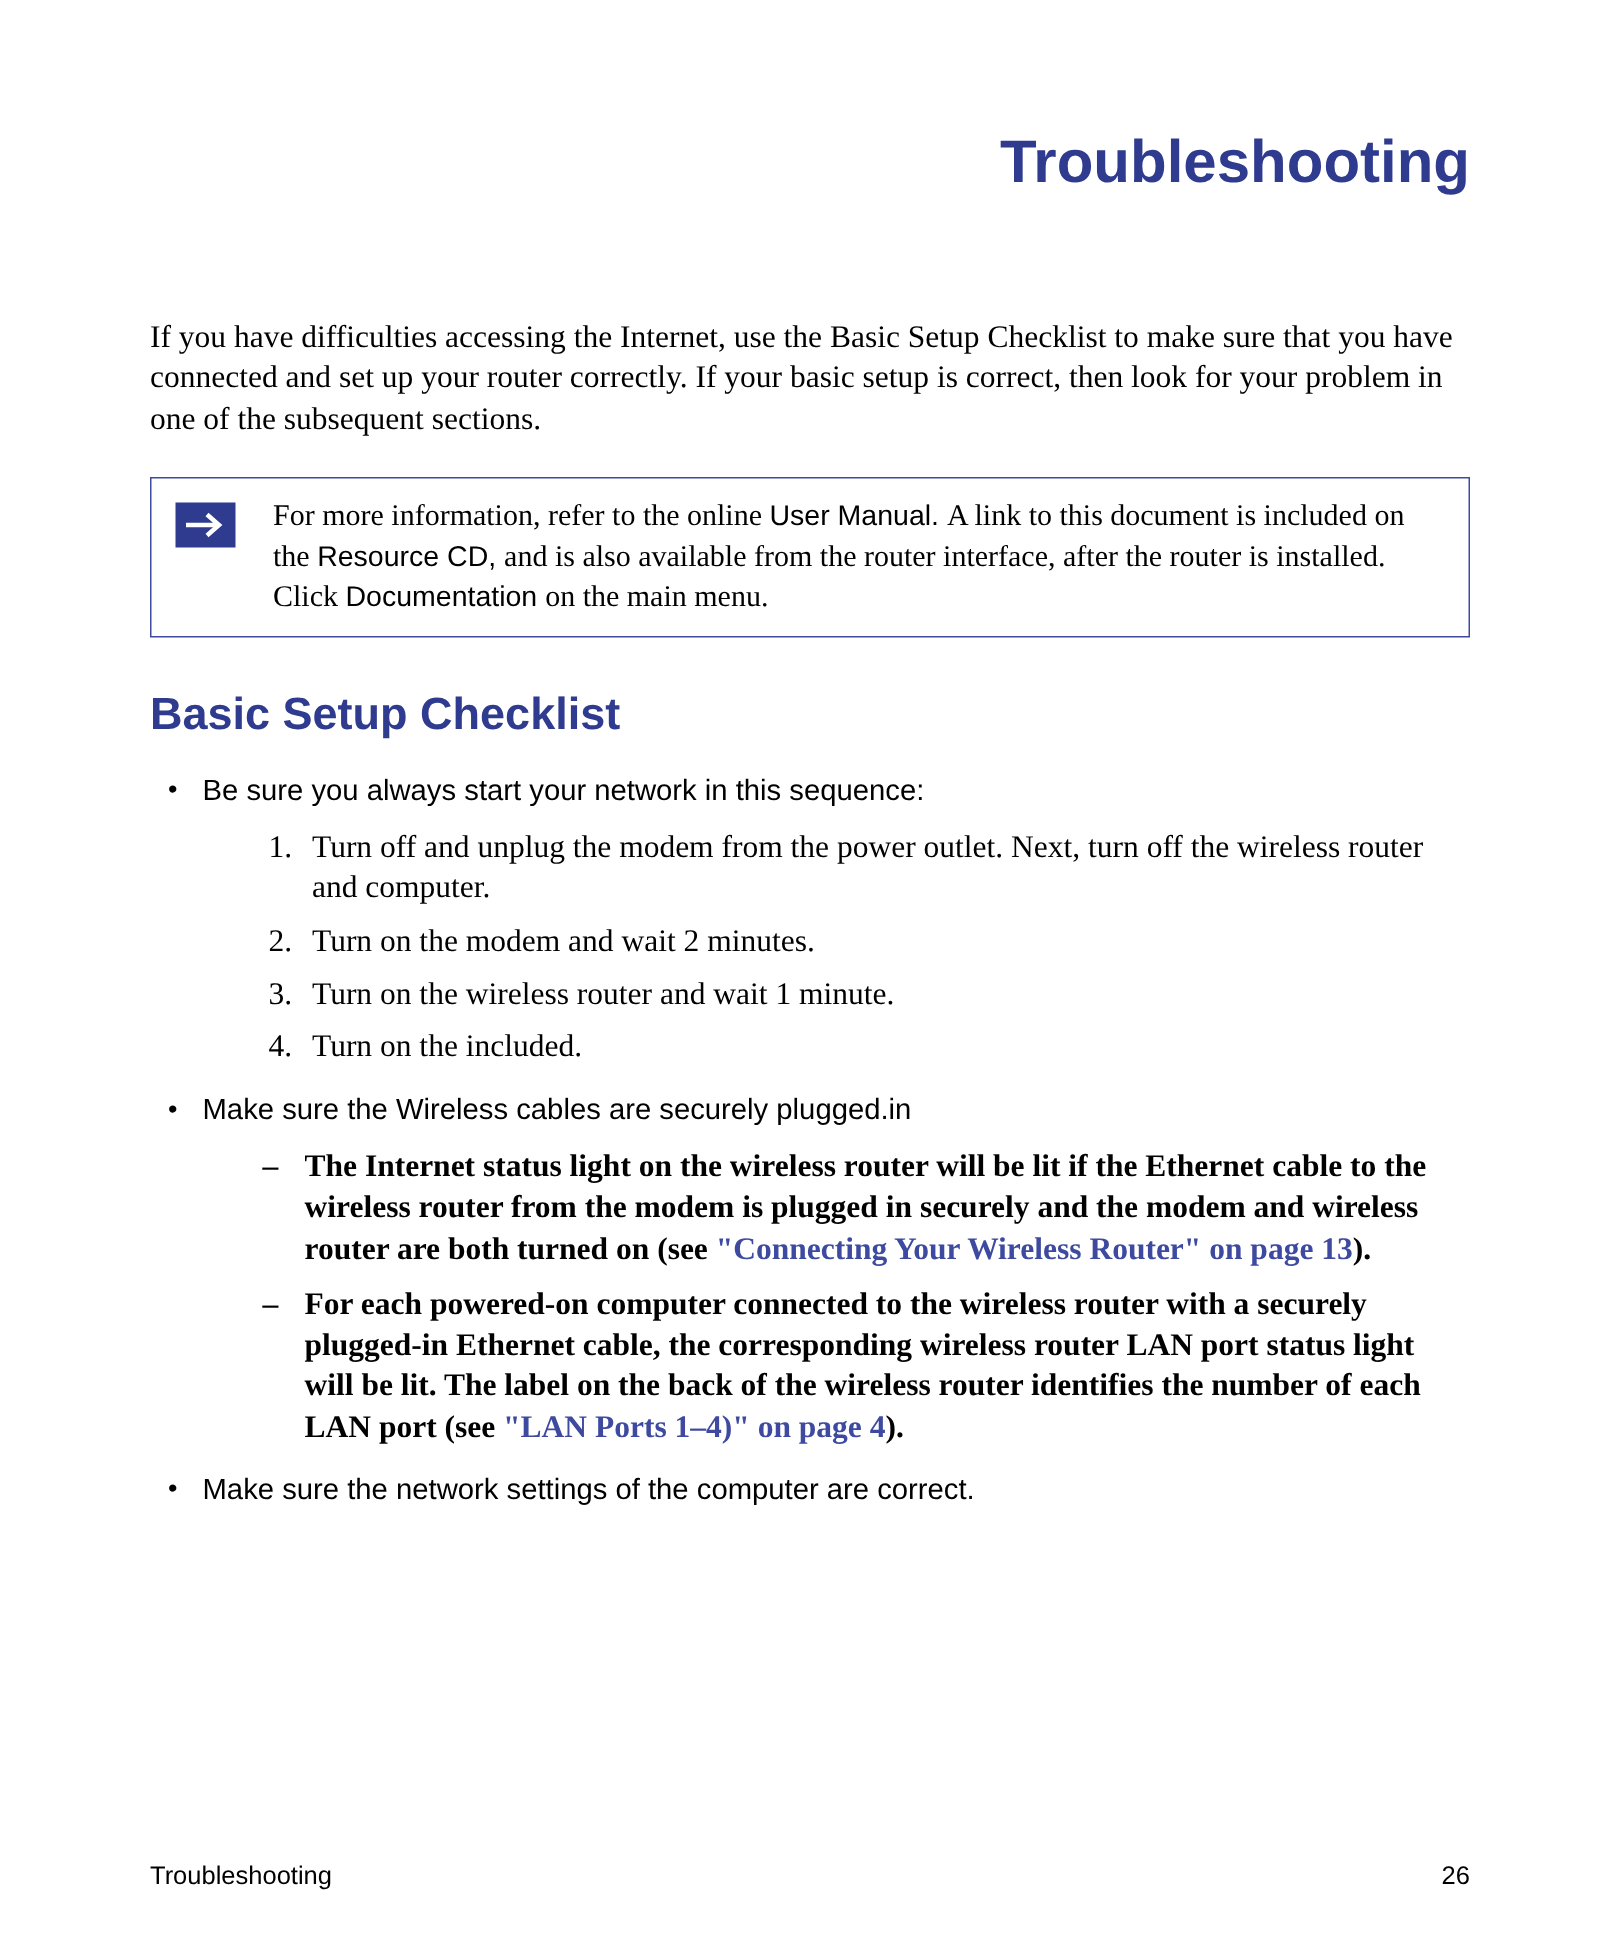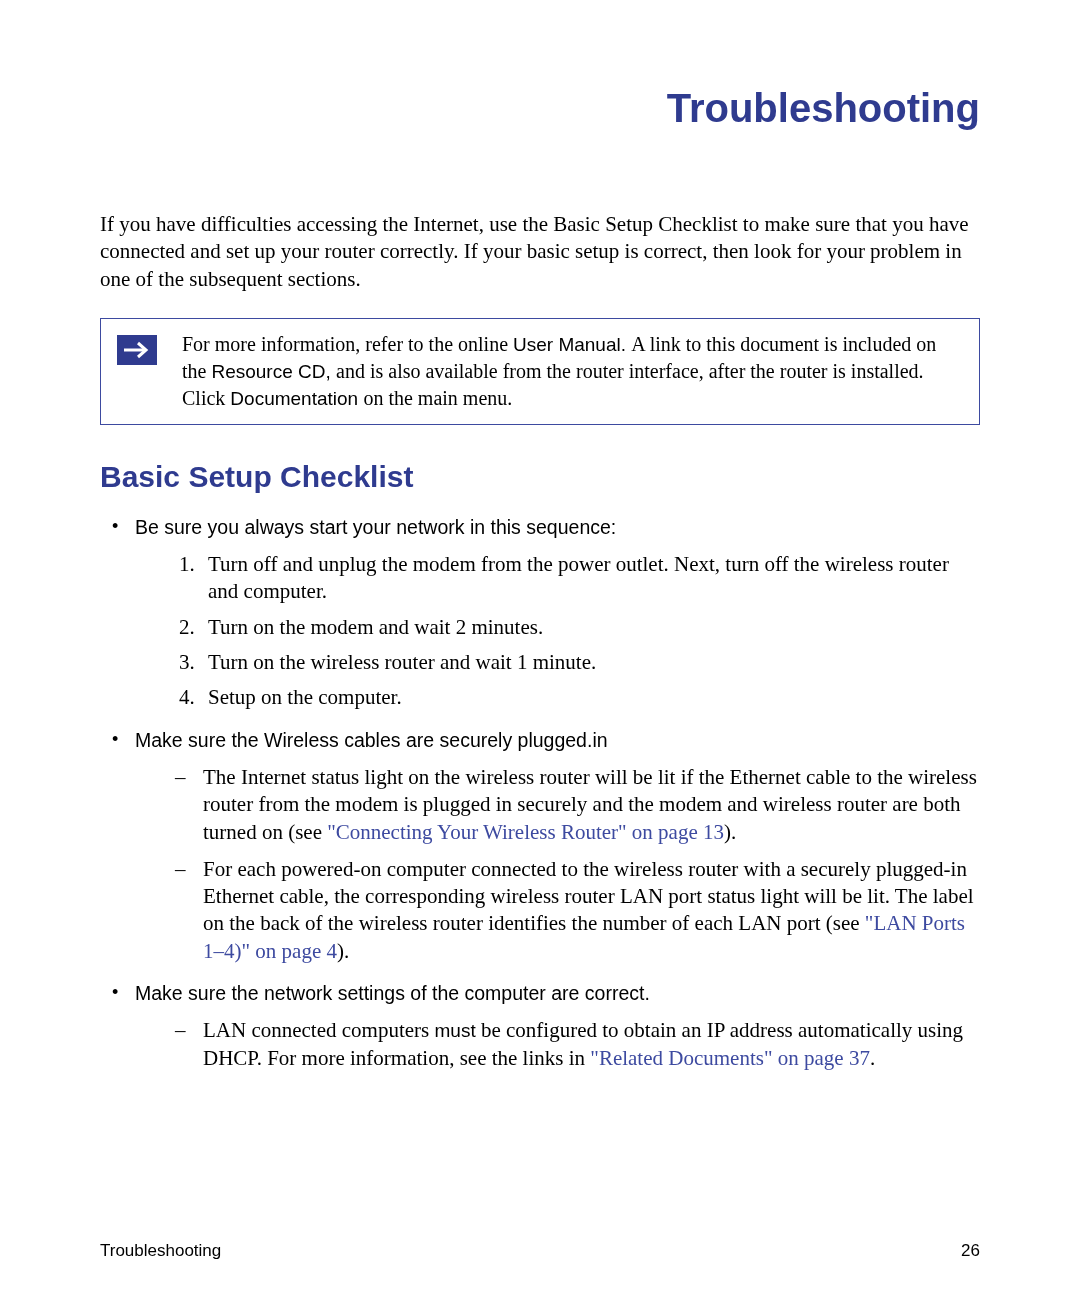--- a/index.html
+++ b/index.html
@@ -96,20 +96,21 @@
     margin-bottom: 8px;
     padding-left: 8px;
     line-height: 1.3;
   }
   ul.dashes {
     list-style: none;
     margin: 10px 0 15px 0;
     padding-left: 40px;
     font-family: "Times New Roman", Times, serif;
     font-size: 21px;
+    font-weight: bold;
   }
   ul.dashes > li {
     position: relative;
     padding-left: 28px;
     margin-bottom: 10px;
     line-height: 1.3;
   }
   ul.dashes > li::before {
     content: "–";
     position: absolute;
@@ -158,41 +159,36 @@
   <div class="section-title">Basic Setup Checklist</div>
 
 
   <ul class="bullets">
     <li>
       <span>Be sure you always start your network in this sequence:</span>
       <ol class="nums">
         <li>Turn off and unplug the modem from the power outlet. Next, turn off the wireless router and computer.</li>
         <li>Turn on the modem and wait 2 minutes.</li>
         <li>Turn on the wireless router and wait 1 minute.</li>
-        <li>Setup on the computer.</li>
+        <li>Turn on the included.</li>
       </ol>
     </li>
     <li>
       <span>Make sure the Wireless cables are securely plugged.in</span>
       <ul class="dashes">
         <li>
           <span>The Internet status light on the wireless router will be lit if the Ethernet cable to the wireless router from the modem is plugged in securely and the modem and wireless router are both turned on (see </span><span class="link">"Connecting Your Wireless Router" on page 13</span><span>).</span>
         </li>
         <li>
           <span>For each powered-on computer connected to the wireless router with a securely plugged-in Ethernet cable, the corresponding wireless router LAN port status light will be lit. The label on the back of the wireless router identifies the number of each LAN port (see </span><span class="link">"LAN Ports 1–4)" on page 4</span><span>).</span>
         </li>
       </ul>
     </li>
     <li>
       <span>Make sure the network settings of the computer are correct.</span>
-      <ul class="dashes">
-        <li>
-          <span>LAN connected computers </span><span class="arial-inline">must </span><span>be configured to obtain an IP address automatically using DHCP. For more information, see the links in  </span><span class="link">"Related Documents" on page 37</span><span>.</span>
-        </li>
-      </ul>
     </li>
   </ul>
 
   <div class="footer">
     <span>Troubleshooting</span>
     <span>26</span>
   </div>
 
 </div>
 

